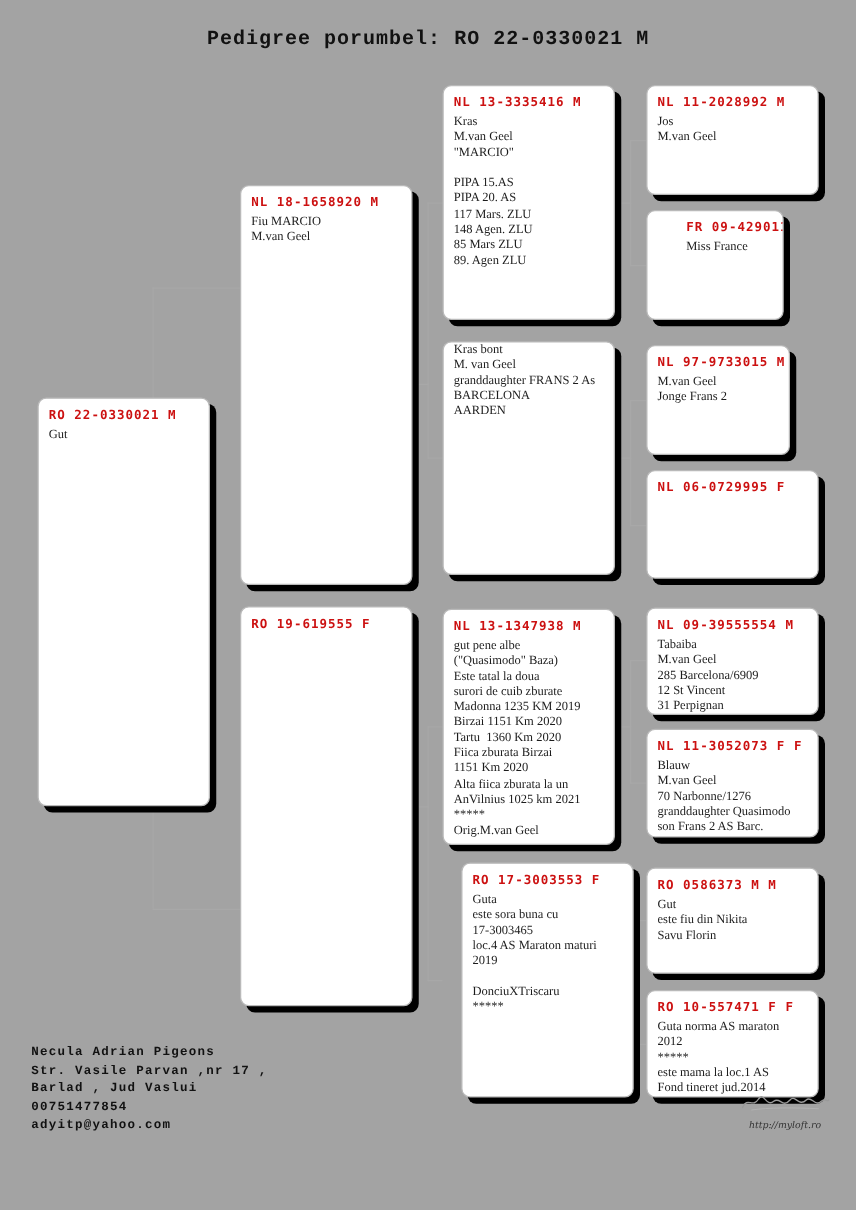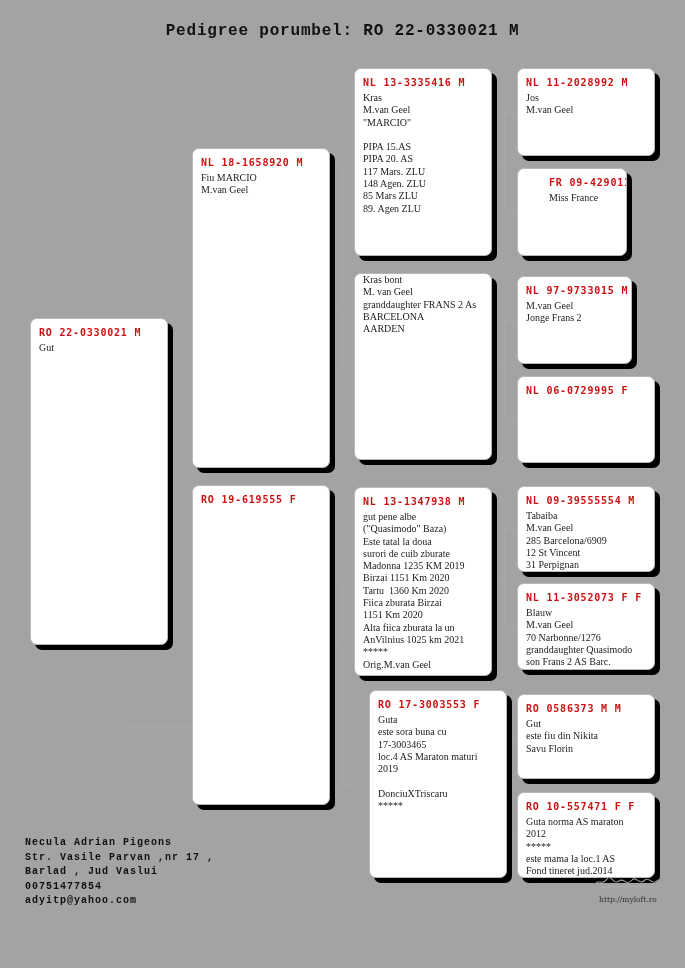--- a/index.html
+++ b/index.html
@@ -31,21 +31,21 @@
   .hline{height:1px;}
   .vline{width:1px;}
   .footer{
     position:absolute;left:25px;top:836px;
     font-family:"Liberation Mono", monospace;font-weight:bold;
     font-size:10px;letter-spacing:1px;line-height:14.5px;color:#111;
     white-space:pre-wrap;
   }
   .watermark{position:absolute;left:588px;top:874px;width:80px;text-align:center;}
   .wm-url{
-    font-family:"DejaVu Serif", serif;
+    font-family:"DejaVu Serif", serif;font-style:italic;
     font-size:7.5px;color:#333;margin-top:1px;
   }
 </style>
 </head>
 <body>
 
 <div class="page">
 
   <div class="title">Pedigree porumbel: RO 22-0330021 M</div>
 

